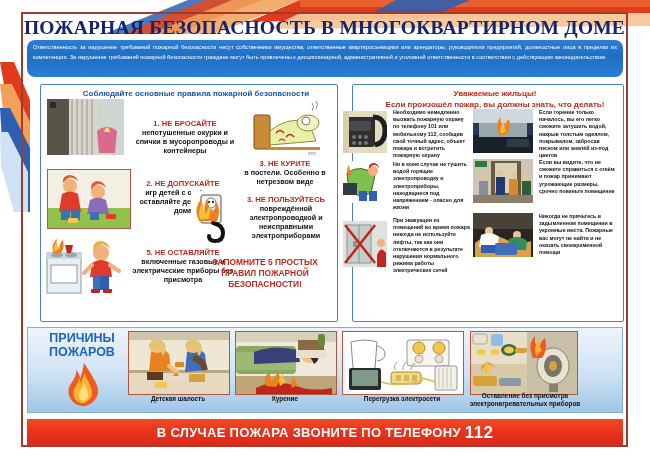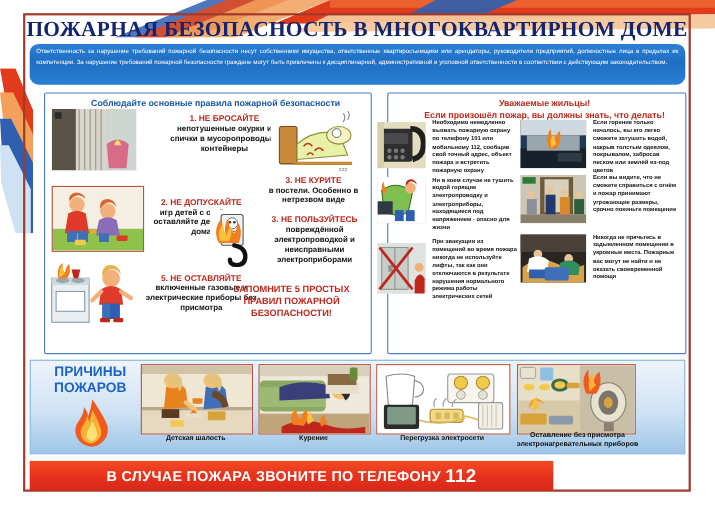--- a/index.html
+++ b/index.html
@@ -78,21 +78,21 @@
     position:absolute;left:8px;top:3px;width:92px;text-align:center;
     color:#1b63c4;font-weight:bold;font-size:12.5px;line-height:14px;
   }
   .cap{
     position:absolute;text-align:center;color:#111;font-weight:bold;
     font-size:6.4px;line-height:8px;
   }
 
   
   .banner{
-    position:absolute;left:27px;top:419px;width:476px;height:27px;
+    position:absolute;left:27px;top:419px;width:596px;height:27px;
     background:linear-gradient(180deg,#f24a24 0%,#e8331c 50%,#d8281a 100%);
     color:#ffffff;display:flex;align-items:center;justify-content:center;
     font-weight:bold;font-size:13px;letter-spacing:.3px;
   }
   .banner .big{font-size:17px;line-height:21px;margin-left:4px;font-weight:bold;}
 
   svg{display:block;}
 </style>
 </head>
 <body>
@@ -144,21 +144,21 @@
             <line x1="40" y1="0" x2="40" y2="56"></line>
           <line x1="45" y1="0" x2="45" y2="56"></line>
         </g>
         <rect x="50" y="0" width="27" height="56" fill="#cfd6d2"></rect>
         <path d="M52 54 L50 32 Q60 24 70 32 L68 54 Z" fill="#d96b8a"></path>
         <path d="M56 34 Q60 22 64 34 Q62 30 60 33 Q58 29 56 34 Z" fill="#f5a623"></path>
         <path d="M57 33 Q60 25 63 33 Z" fill="#ffe08a"></path>
         <rect x="3" y="3" width="6" height="6" fill="#2a2a2a"></rect>
       </svg>
     </div>
-    <div class="rule" style="left:88px;top:18px;width:112px;margin-left:19px;">
+    <div class="rule" style="left:88px;top:34px;width:112px;">
       <span class="hd">1. НЕ БРОСАЙТЕ</span>
       <span class="bd">непотушенные окурки и спички в мусоропроводы и контейнеры</span>
     </div>
 
     <div class="pic" style="left:205px;top:12px;width:82px;height:62px;background:#ffffff;">
       <svg width="82" height="62" viewBox="0 0 82 62">
         <rect width="82" height="62" fill="#ffffff"></rect>
         <rect x="8" y="18" width="16" height="34" rx="2" fill="#c98b3a" stroke="#7a4d16" stroke-width="1"></rect>
         <path d="M24 34 Q40 20 62 24 L70 44 L24 48 Z" fill="#e9f0a8" stroke="#8a8f3a" stroke-width="1"></path>
         <ellipse cx="62" cy="26" rx="11" ry="8" fill="#f6f2c4" stroke="#8a8f3a" stroke-width="1"></ellipse>

